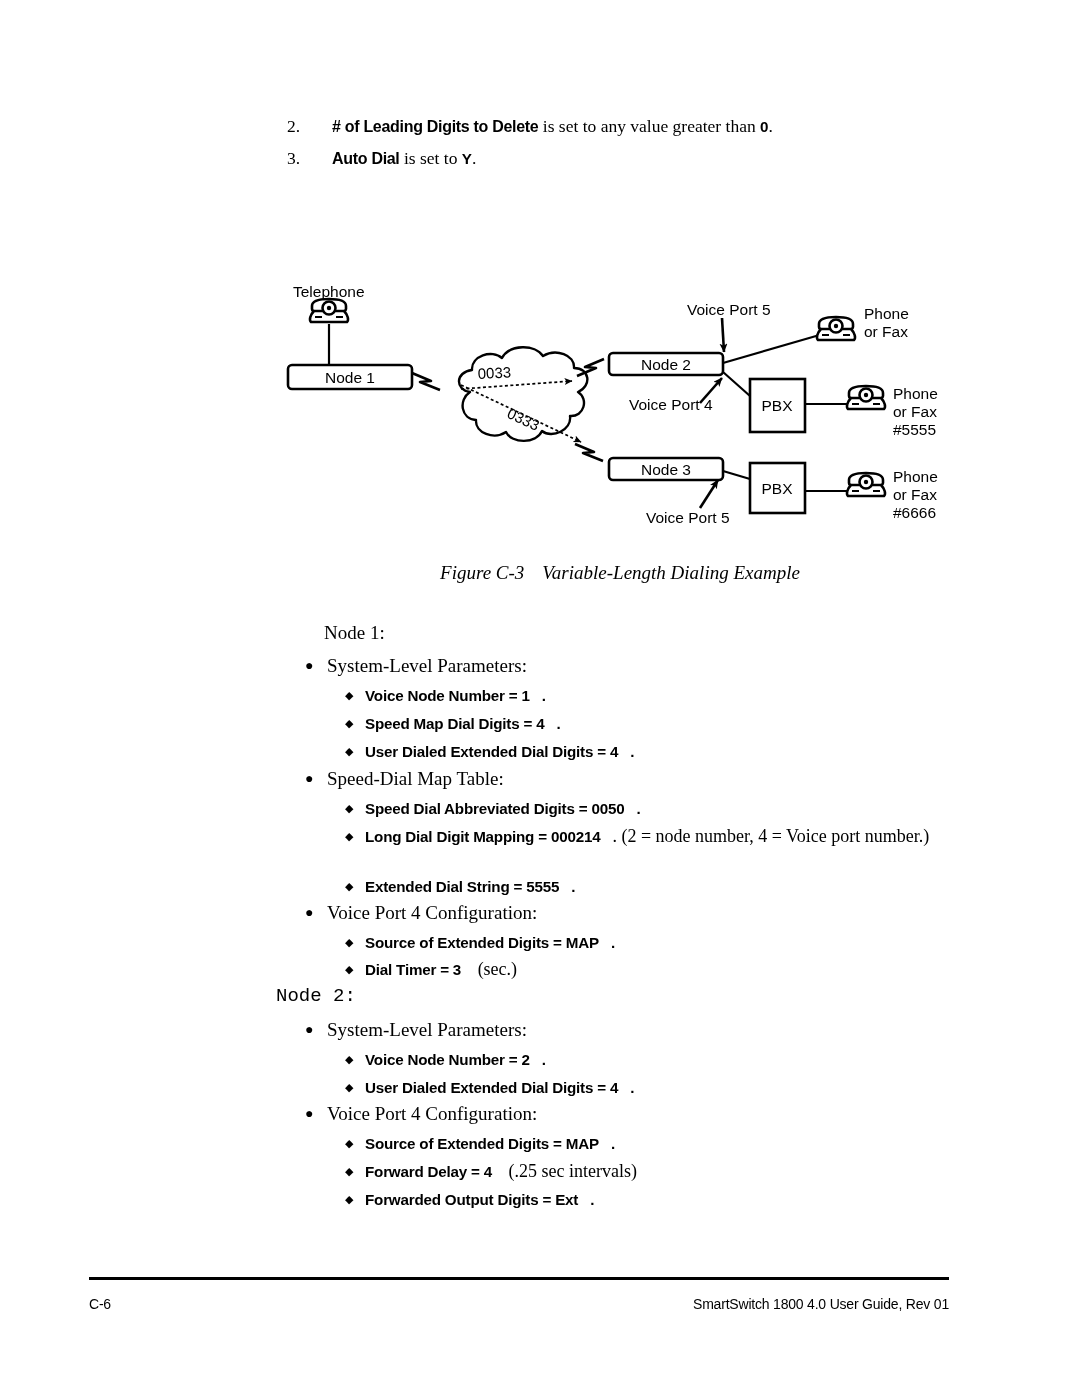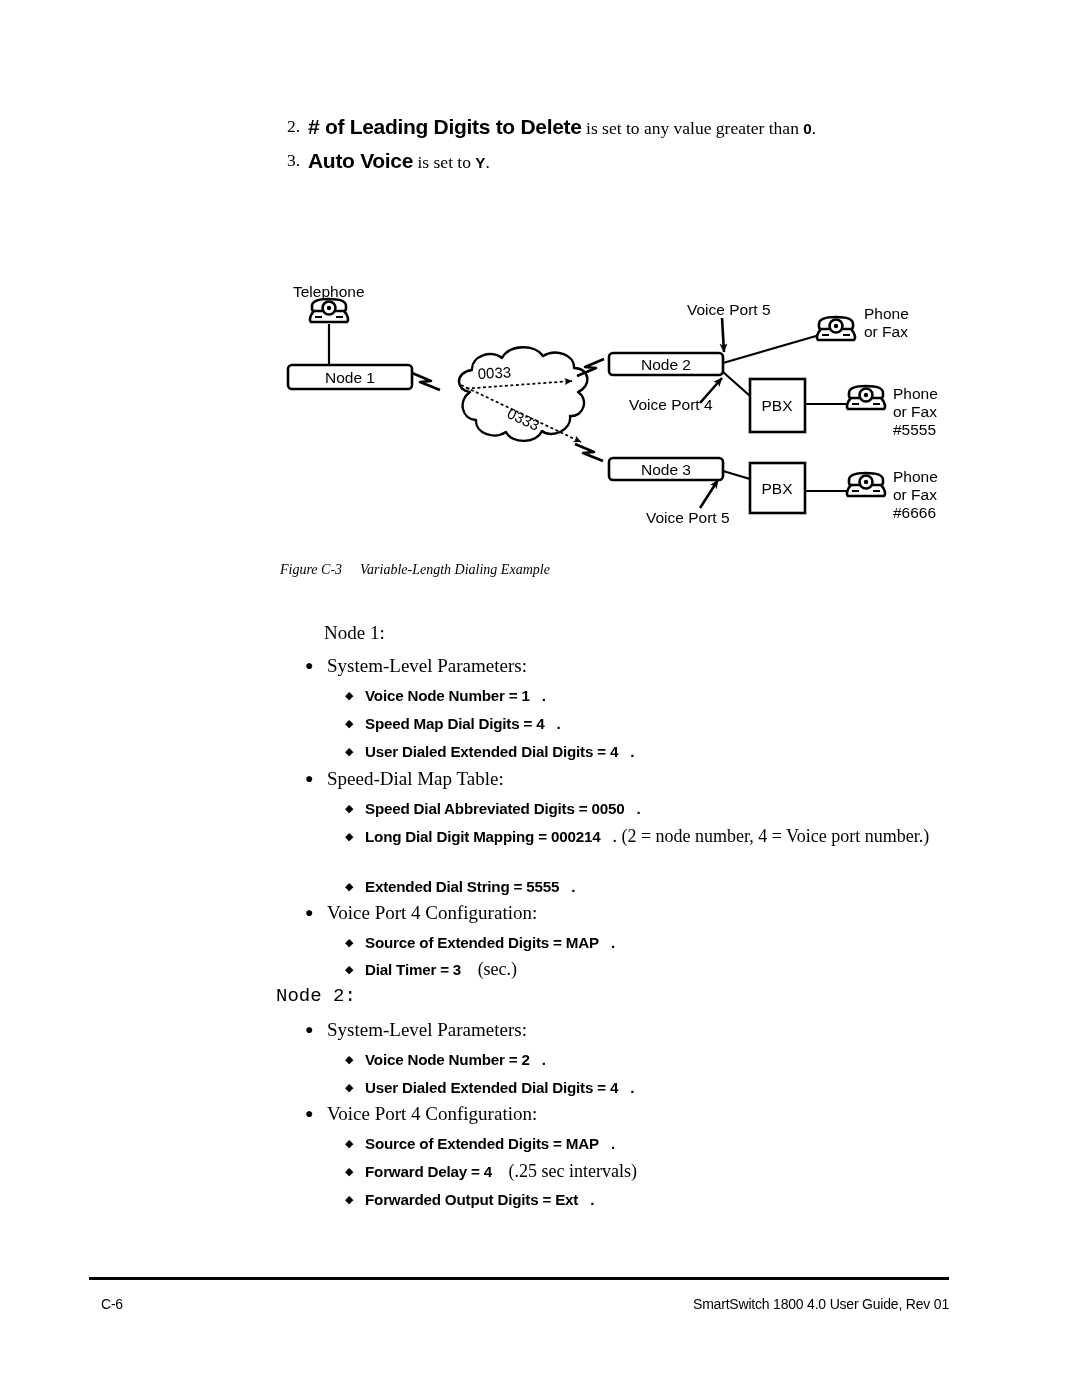--- a/index.html
+++ b/index.html
@@ -44,22 +44,23 @@
     left: 0;
     top: 0;
     width: 22px;
     text-align: right;
     font-family: "Liberation Serif", "DejaVu Serif", serif;
     font-size: 17.5px;
   }
   .numitem .bold-term {
     font-family: "Liberation Sans", "DejaVu Sans", sans-serif;
     font-weight: bold;
-    font-size: 21px;
+    font-size: 16px;
     letter-spacing: -0.3px;
+    margin-left: 24px;
   }
   .numitem .bold-val {
     font-family: "Liberation Sans", "DejaVu Sans", sans-serif;
     font-weight: bold;
     font-size: 15.2px;
   }
 
   
   .intro {
     position: absolute;
@@ -80,24 +81,24 @@
     height: 1397px;
     pointer-events: none;
   }
   .figure svg { display: block; }
 
   .figcaption {
     position: absolute;
     left: 280px;
     top: 562px;
     width: 680px;
-    text-align: left;
+    text-align: center;
     font-family: "Liberation Serif", "DejaVu Serif", serif;
     font-style: italic;
-    font-size: 14px;
+    font-size: 19px;
   }
   .figcaption .fignum { margin-right: 18px; }
 
   .node-head {
     position: absolute;
     left: 276px;
     font-family: "Liberation Serif", "DejaVu Serif", serif;
     font-size: 19px;
     line-height: 24px;
   }
@@ -154,21 +155,20 @@
     height: 0;
     border-top: 3px solid #000;
   }
   .footer-left {
     position: absolute;
     left: 89px;
     top: 1296px;
     font-family: "Liberation Sans", "DejaVu Sans", sans-serif;
     font-size: 14px;
     letter-spacing: -0.2px;
-    margin-left: 12px;
   }
   .footer-right {
     position: absolute;
     right: 131px;
     top: 1296px;
     font-family: "Liberation Sans", "DejaVu Sans", sans-serif;
     font-size: 14px;
     letter-spacing: -0.2px;
     margin-left: 48px;
   }
@@ -195,21 +195,21 @@
 
 <div class="page">
 
   <div class="numlist">
 
     <div class="numitem">
       <span class="num">2.</span><span class="bold-term"># of Leading Digits to Delete</span><span class="serif"> is set to any value greater than </span><span class="bold-val">0</span><span class="serif">.</span>
     </div>
 
     <div class="numitem">
-      <span class="num">3.</span><span class="bold-term">Auto Voice</span><span class="serif"> is set to </span><span class="bold-val">Y</span><span class="serif">.</span>
+      <span class="num">3.</span><span class="bold-term">Auto Dial</span><span class="serif"> is set to </span><span class="bold-val">Y</span><span class="serif">.</span>
     </div>
 
   </div>
 
 
   <div class="figure">
     <svg width="1080" height="1397" viewBox="0 0 1080 1397" xmlns="http://www.w3.org/2000/svg">
       <defs>
 
         <g id="deskphone">

